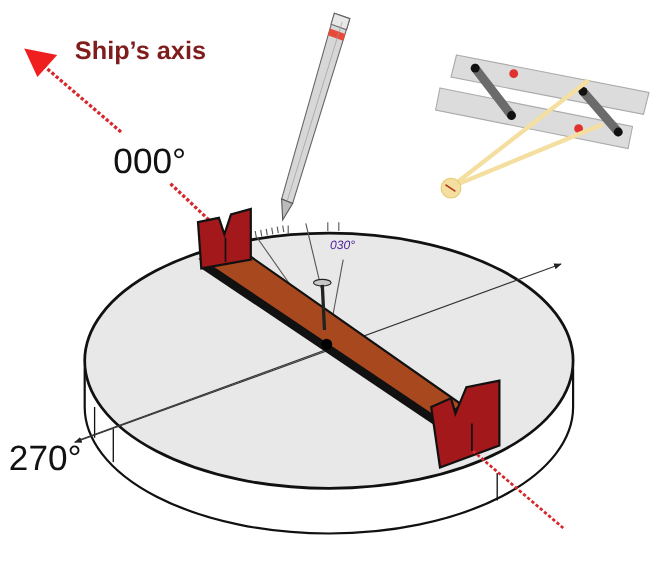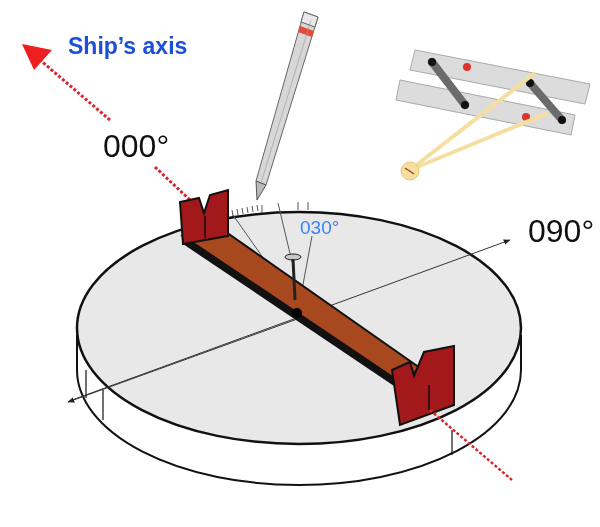--- a/index.html
+++ b/index.html
@@ -1,21 +1,21 @@
 <!DOCTYPE html>
 <html><head>
 <meta charset="utf-8">
 <style>
   html, body { margin: 0; padding: 0; background: #ffffff; }
   #stage { position: relative; width: 600px; height: 527px; overflow: hidden; background: #ffffff; }
   svg { position: absolute; left: 0; top: 0; }
   .lbl { position: absolute; font-family: "Liberation Sans", sans-serif; color: #111; white-space: nowrap; }
-  .ship { color: #1d4ed8; font-weight: bold; font-size: 23px; left: 68px; top: 33px; }
+  .ship { color: #7f1d1d; font-weight: bold; font-size: 23px; left: 68px; top: 33px; }
   .deg { font-size: 32px; }
-  .small-deg { font-size: 19px; color: #3b82f6; }
+  .small-deg { font-size: 11px; color: #4c1d95; font-style: italic; }
 </style>
 </head>
 <body>
 
 <div id="stage">
   <svg width="600" height="527" viewBox="0 0 600 527">
     <defs>
       <marker id="arrowBlack" viewBox="0 0 10 10" refX="9" refY="5" markerWidth="7" markerHeight="7" orient="auto">
         <path d="M0,1 L10,5 L0,9 z" fill="#222"></path>
       </marker>
@@ -91,15 +91,15 @@
       <circle cx="526" cy="117" r="4" fill="#e0312f"></circle>
       <line x1="410" y1="170" x2="535" y2="73" stroke="#f5dfa0" stroke-width="4"></line>
       <line x1="410" y1="170" x2="548" y2="113" stroke="#f5dfa0" stroke-width="4"></line>
       <circle cx="410" cy="171" r="9" fill="#f5dfa0" stroke="#e8c770"></circle>
       <line x1="405" y1="168" x2="414" y2="174" stroke="#b04020" stroke-width="1.5"></line>
     </g>
   </svg>
 
   <div class="lbl ship">Ship’s axis</div>
   <div class="lbl deg" style="left:103px; top:128px;">000°</div>
-  <div class="lbl deg" style="left:528px; top:213px;">090°</div>
+  <div class="lbl deg" style="left:8px; top:398px;">270°</div>
   <div class="lbl small-deg" style="left:300px; top:217px;">030°</div>
 </div>
 
 </body></html>

